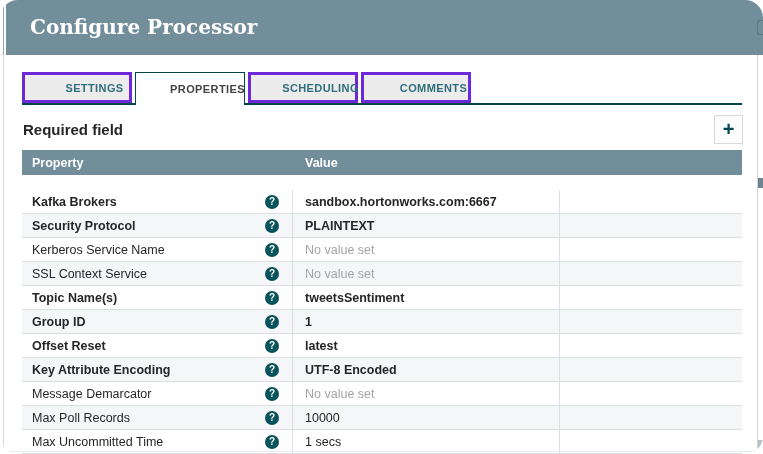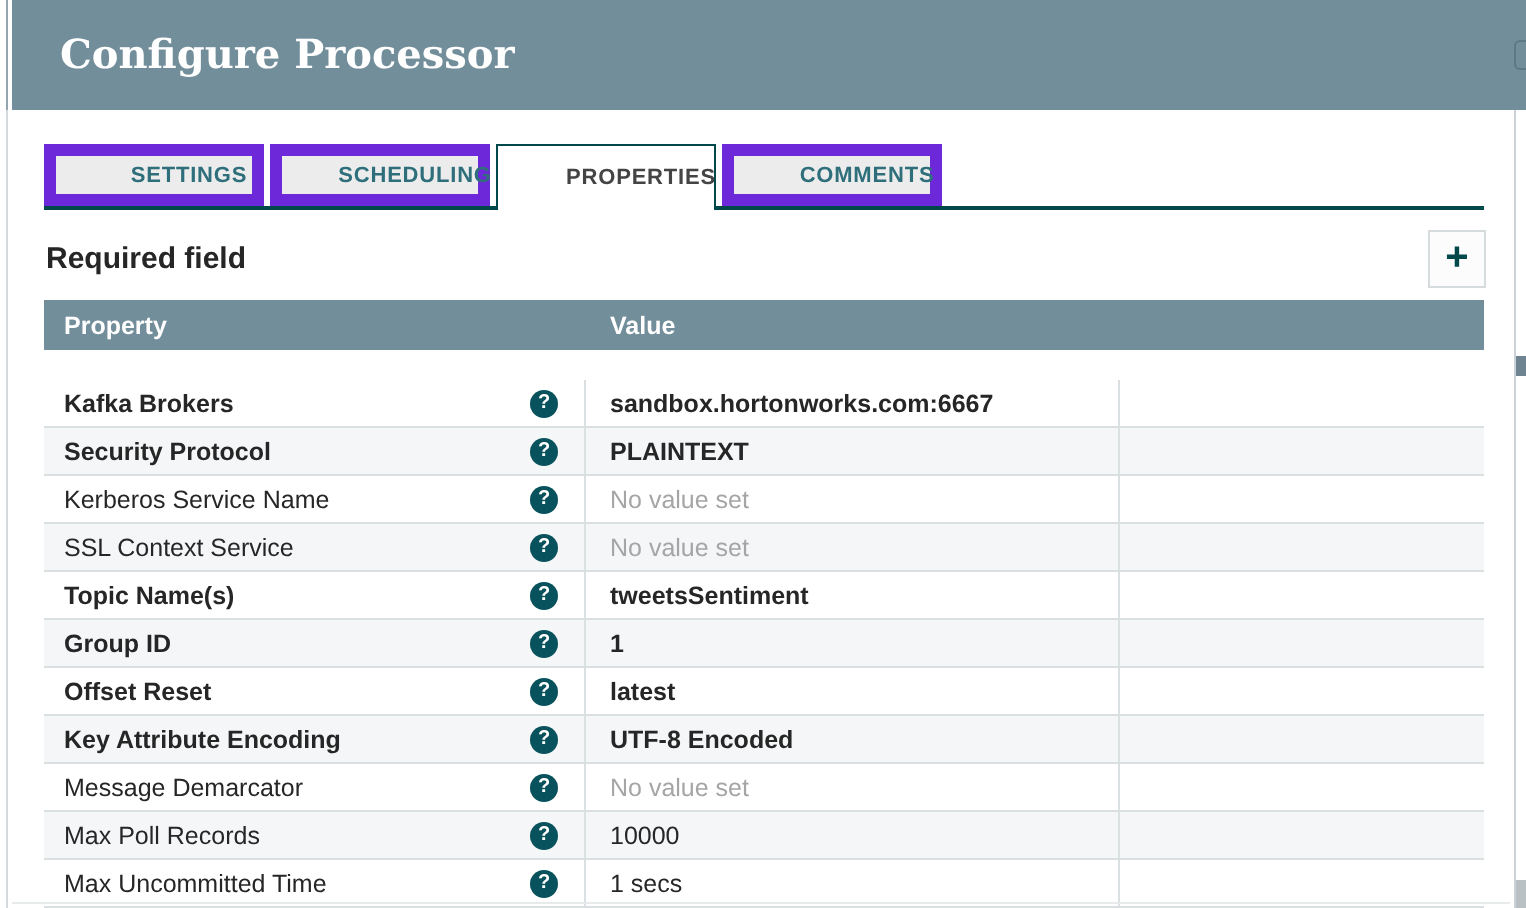--- a/index.html
+++ b/index.html
@@ -3,34 +3,34 @@
 <meta charset="utf-8">
 <style>
   :root{
     --header-bg:#728e9b; --accent:#004849; --tab-text:#2f6f7c;
     --row-border:#dadfe2; --alt-row:#f4f6f7; --unset:#a5a5a5;
     --text:#262626; --help-bg:#07525c;
   }
   *{margin:0;padding:0;box-sizing:border-box;}
   body{background:#fff;}
   .screen{position:relative;width:763px;height:454px;background:#fff;
-    font-family:"Liberation Sans",sans-serif;overflow:hidden;}
+    font-family:"Liberation Sans",sans-serif;overflow:hidden;border-radius:18px;}
 
   .page-edge-line{position:absolute;left:3px;top:0;bottom:0;width:1px;background:#d6dadc;}
   .page-edge-line-top{position:absolute;left:3px;top:0;height:55px;width:1px;background:#93a6b0;}
 
   .dialog-header{position:absolute;left:6px;top:0;right:0;height:55px;background:var(--header-bg);}
   .dialog-title{padding-left:24px;line-height:55px;color:#fff;
     font-family:"DejaVu Serif","Liberation Serif",serif;font-size:20px;font-weight:bold;}
   .header-fragment{position:absolute;right:0;top:20px;width:6px;height:15px;
     border:1px solid #5d7886;border-right:none;border-radius:3px 0 0 3px;}
 
   .tabs{position:absolute;left:22px;top:72px;width:720px;height:33px;display:flex;
     border-bottom:2px solid var(--accent);align-items:flex-start;}
-  .tab{width:110px;height:31px;margin-right:3px;background:#ececec;border:6px solid #6d28d9;
+  .tab{width:110px;height:31px;margin-right:3px;background:#ececec;border:3px solid #6d28d9;
     display:flex;align-items:center;justify-content:center;font-size:11px;font-weight:bold;
     letter-spacing:.4px;color:var(--tab-text);cursor:pointer;padding-left:35px;}
   .tab.active{background:#fff;border:1px solid var(--accent);border-bottom:none;
     height:33px;color:#444;position:relative;z-index:2;}
 
   .required-label{position:absolute;left:23px;top:121px;font-size:15px;font-weight:bold;color:var(--text);}
   .add-btn{position:absolute;left:714px;top:115px;width:29px;height:29px;background:#fcfcfc;
     border:1px solid #d6dbde;display:flex;align-items:center;justify-content:center;cursor:pointer;}
   .add-btn span{color:var(--accent);font-size:20px;font-weight:bold;line-height:1;margin-top:-2px;}
 
@@ -68,25 +68,25 @@
 
   <div class="dialog-header">
     <div class="dialog-title">Configure Processor</div>
     <div class="header-fragment"></div>
   </div>
 
   <div class="tabs" id="tabs">
       <div class="tab">
         <span>SETTINGS</span>
       </div>
+      <div class="tab active">
+        <span>PROPERTIES</span>
+      </div>
       <div class="tab">
         <span>SCHEDULING</span>
-      </div>
-      <div class="tab active">
-        <span>PROPERTIES</span>
       </div>
       <div class="tab">
         <span>COMMENTS</span>
       </div>
     </div>
 
   <div class="required-label">Required field</div>
 
   <button class="add-btn">
     <span>+</span>

